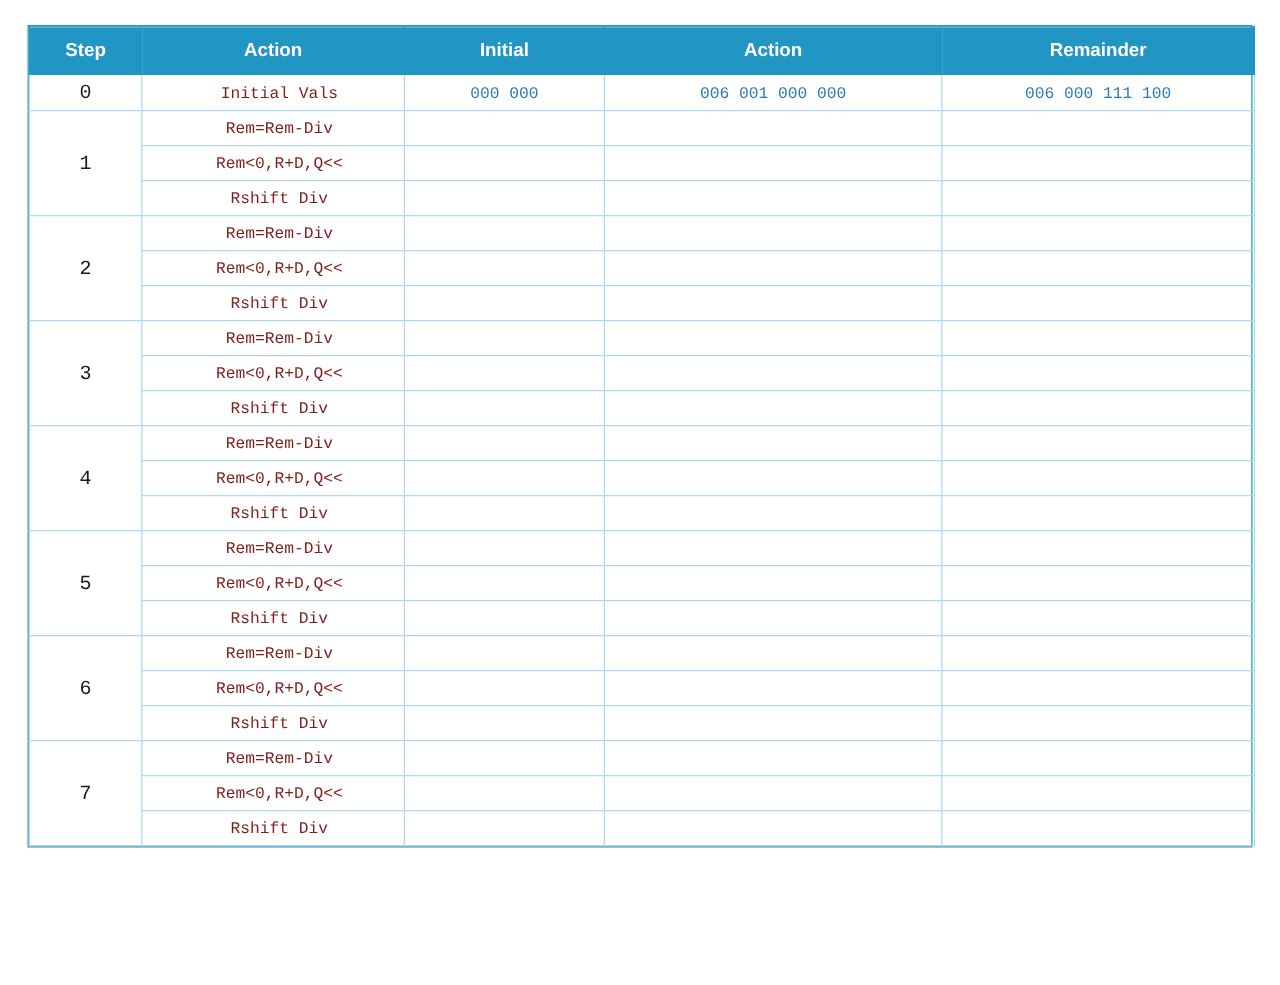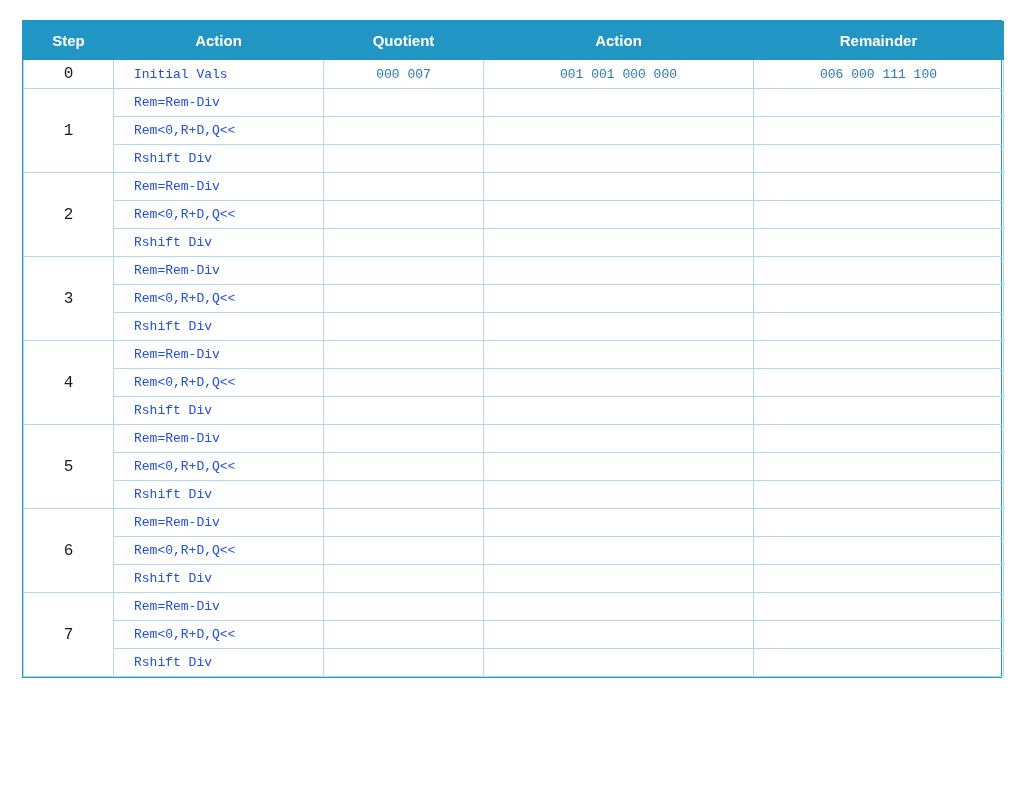--- a/index.html
+++ b/index.html
@@ -51,23 +51,23 @@
     }
 
     .step-cell {
       font-size: 16px;
       font-weight: normal;
       color: #1a1a1a;
       vertical-align: middle;
     }
 
     .action-cell {
-      text-align: left;
+      text-align: center;
       padding-left: 20px;
-      color: #1d4ed8;
+      color: #7f1d1d;
     }
 
     col.step-col { width: 90px; }
     col.action-col { width: 210px; }
     col.quotient-col { width: 160px; }
     col.divisor-col { width: 270px; }
     col.remainder-col { width: 250px; }
 
     
     tr.group-start td {
@@ -83,32 +83,32 @@
       <col class="step-col">
       <col class="action-col">
       <col class="quotient-col">
       <col class="divisor-col">
       <col class="remainder-col">
     </colgroup>
     <thead>
       <tr>
         <th>Step</th>
         <th>Action</th>
-        <th>Quotient</th>
+        <th>Initial</th>
         <th>Action</th>
         <th>Remainder</th>
       </tr>
     </thead>
     <tbody id="table-body">
 
       <tr>
         <td class="step-cell">0</td>
         <td class="action-cell">Initial Vals</td>
-        <td>000 007</td>
-        <td>001 001 000 000</td>
+        <td>000 000</td>
+        <td>006 001 000 000</td>
         <td>006 000 111 100</td>
       </tr>
     <tr class="group-start">
           <td rowspan="3" class="step-cell">1</td>
           <td class="action-cell">Rem=Rem-Div</td>
           <td></td>
           <td></td>
           <td></td>
         </tr>
         <tr>

